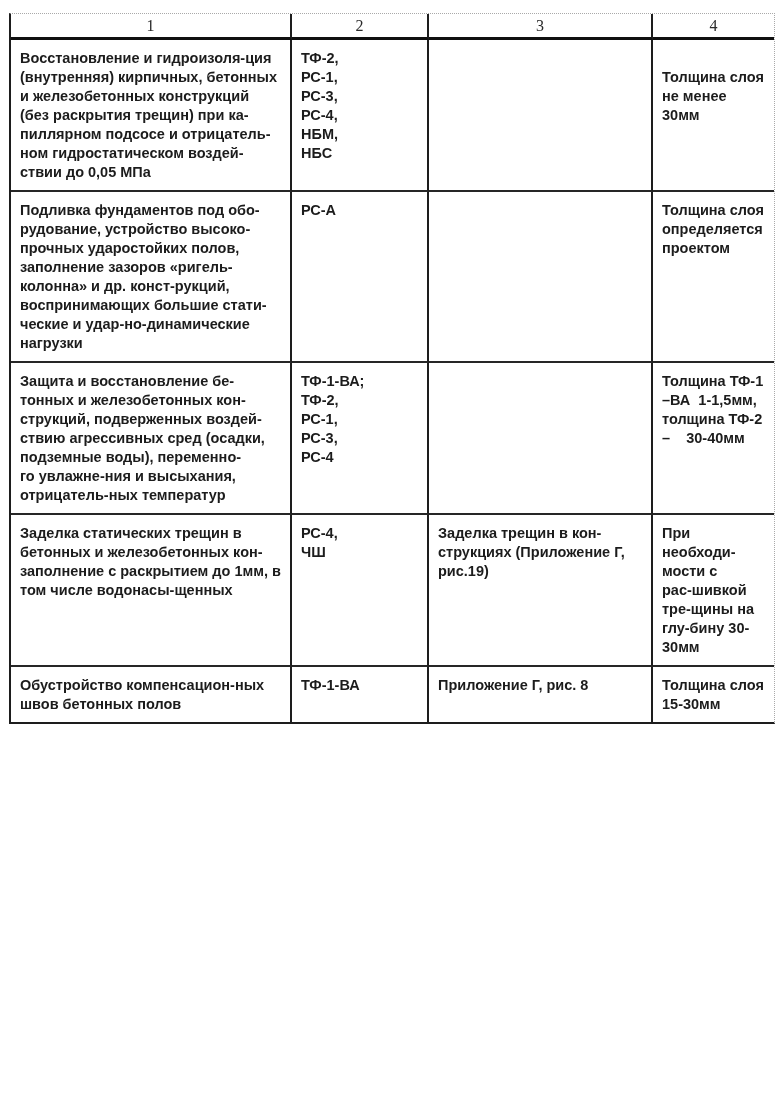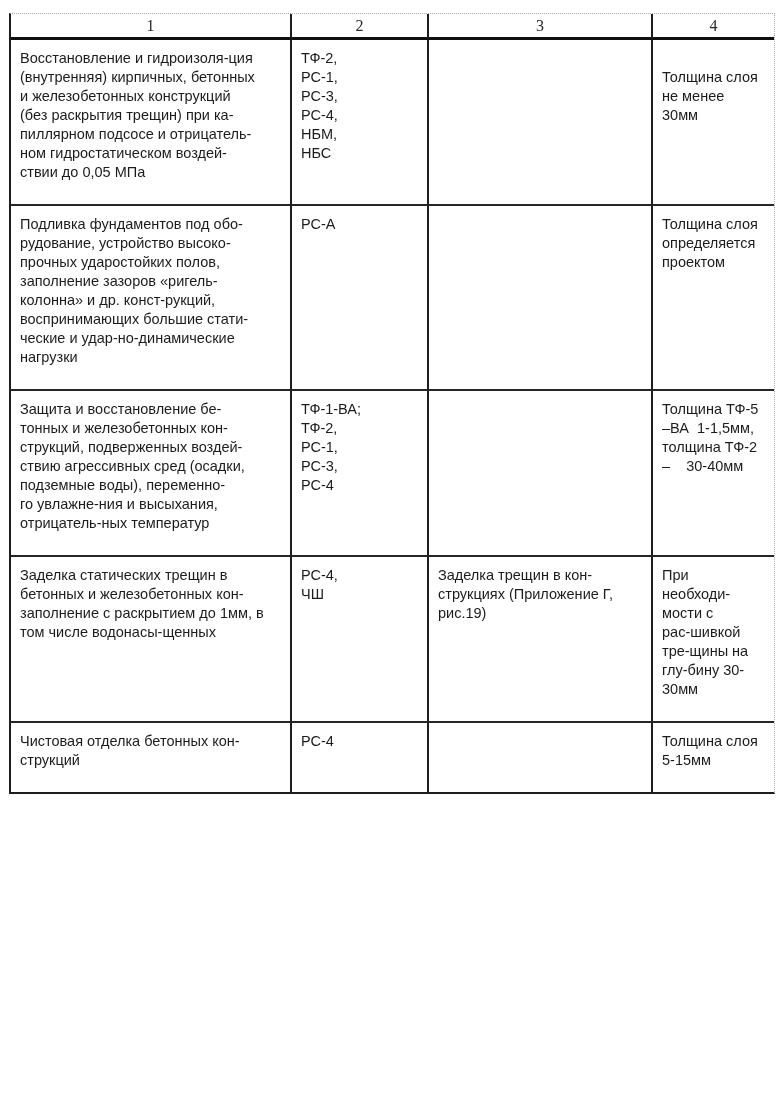--- a/index.html
+++ b/index.html
@@ -46,28 +46,29 @@
     vertical-align: middle;
     height: 26px;
     padding: 0;
     border-right: 2px solid #1d1d1d;
     border-bottom: 3px solid #101010;
     box-sizing: border-box;
   }
   table.doc-table th:last-child { border-right: none; }
   table.doc-table td {
     vertical-align: top;
-    padding: 9px 4px 22px 9px;
+    padding: 9px 4px 8px 9px;
     font-size: 14.5px;
     line-height: 19px;
     white-space: pre-wrap;
     word-wrap: break-word;
     border-right: 2px solid #1d1d1d;
     border-bottom: 2px solid #262626;
     box-sizing: border-box;
+    font-weight: bold;
   }
   table.doc-table td:last-child { border-right: none; }
   table.doc-table tbody tr:last-child td { border-bottom: none; }
 </style>
 </head>
 <body>
 
 <div class="page">
   <table class="doc-table">
     <colgroup>
@@ -127,21 +128,21 @@
 ствию агрессивных сред (осадки,
 подземные воды), переменно-
 го увлажне-ния и высыхания,
 отрицатель-ных температур</td>
           <td>ТФ-1-ВА;
 ТФ-2,
 РС-1,
 РС-3,
 РС-4</td>
           <td></td>
-          <td>Толщина ТФ-5
+          <td>Толщина ТФ-1
 –ВА  1-1,5мм,
 толщина ТФ-2
 –    30-40мм</td>
         </tr>
         <tr>
           <td>Заделка статических трещин в
 бетонных и железобетонных кон-
 заполнение с раскрытием до 1мм, в
 том числе водонасы-щенных</td>
           <td>РС-4,
@@ -151,22 +152,22 @@
 рис.19)</td>
           <td>При
 необходи-
 мости с
 рас-шивкой
 тре-щины на
 глу-бину 30-
 30мм</td>
         </tr>
         <tr>
-          <td>Чистовая отделка бетонных кон-
-струкций</td>
-          <td>РС-4</td>
-          <td></td>
+          <td>Обустройство компенсацион-ных
+швов бетонных полов</td>
+          <td>ТФ-1-ВА</td>
+          <td>Приложение Г, рис. 8</td>
           <td>Толщина слоя
-5-15мм</td>
+15-30мм</td>
         </tr>
       </tbody>
   </table>
 </div>
 
 </body></html>

